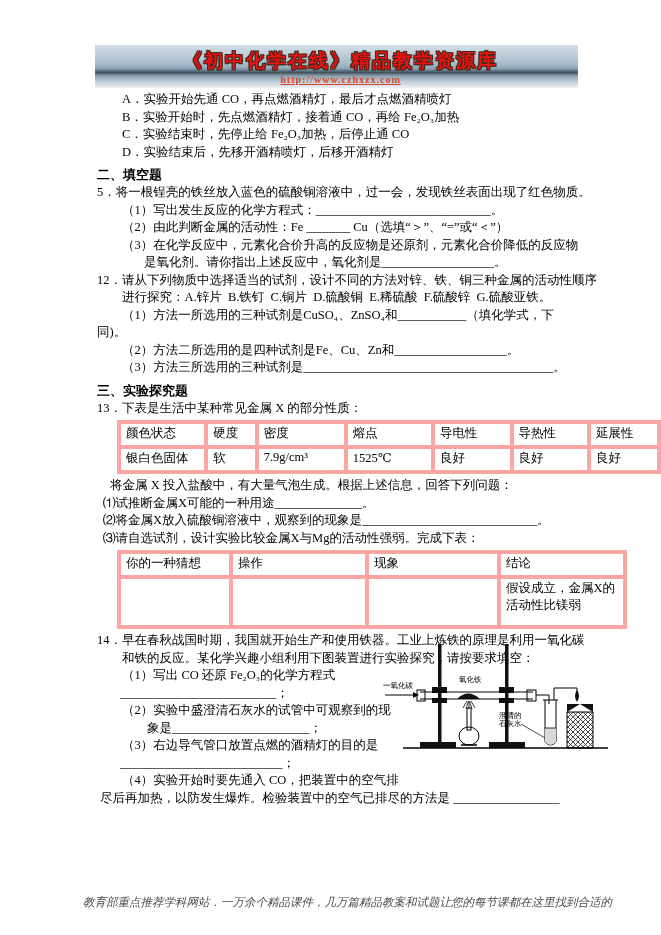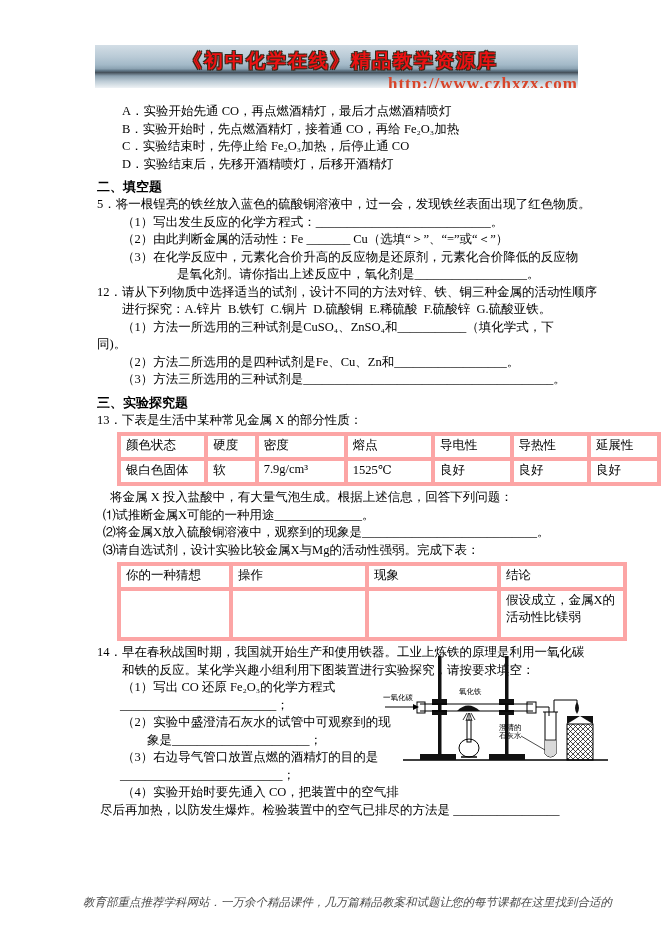--- a/index.html
+++ b/index.html
@@ -13,28 +13,28 @@
     background:
       linear-gradient(180deg,#d3dee6 0%,#b9cad6 28%,#a3b9c8 46%,#8ca3b3 55%,
                       #5d7383 60%,#46525c 64%,#8ba0af 72%,#bccbd5 84%,#eef2f5 100%);
     text-align:center;overflow:hidden;padding-left:8px;
   }
   .banner-title{
     margin-top:3px;font-size:19px;font-weight:bold;letter-spacing:2px;color:#ee1113;
     text-shadow:1px 1px 0 #3a2a1a,-1px -1px 0 #3a2a1a,1px -1px 0 #3a2a1a,-1px 1px 0 #3a2a1a;
   }
   .banner-url{
-    font-size:17px;font-weight:bold;color:#d8452a;text-decoration:underline;letter-spacing:1px;text-align:right;
-  }
-  
-  .content{position:absolute;left:0;top:103px;width:661px;padding-left:97px;box-sizing:border-box;}
+    font-size:10px;font-weight:bold;color:#d8452a;text-decoration:underline;letter-spacing:1px;
+  }
+  
+  .content{position:absolute;left:0;top:91px;width:661px;padding-left:97px;box-sizing:border-box;}
   .line{white-space:pre;height:17.5px;line-height:17.5px;font-size:12.5px;}
   .sec{font-weight:bold;margin-top:4px;font-size:13px;height:19px;line-height:19px;}
   .ml3{margin-left:3px}.ml6{margin-left:6px}.ml13{margin-left:13px}
-  .ml25{margin-left:25px}.ml33{margin-left:23px}.ml50{margin-left:50px}.ml53{margin-left:80px}
+  .ml25{margin-left:25px}.ml33{margin-left:23px}.ml50{margin-left:50px}.ml53{margin-left:47px}
   
   table{border-collapse:collapse;margin:3px 0 3px 20px;}
   td,th{border:4px solid #fca5a5;font-size:12.5px;font-weight:normal;text-align:left;
         padding:1px 5px;vertical-align:top;white-space:normal;}
   .t1 td,.t1 th{height:19px;}
   .t2 th{height:19px;}
   .t2 .answer-row td{height:44px;}
   
   .q14-wrap{position:relative;}
   .diagram{position:absolute;left:286px;top:10px;width:230px;height:115px;}

